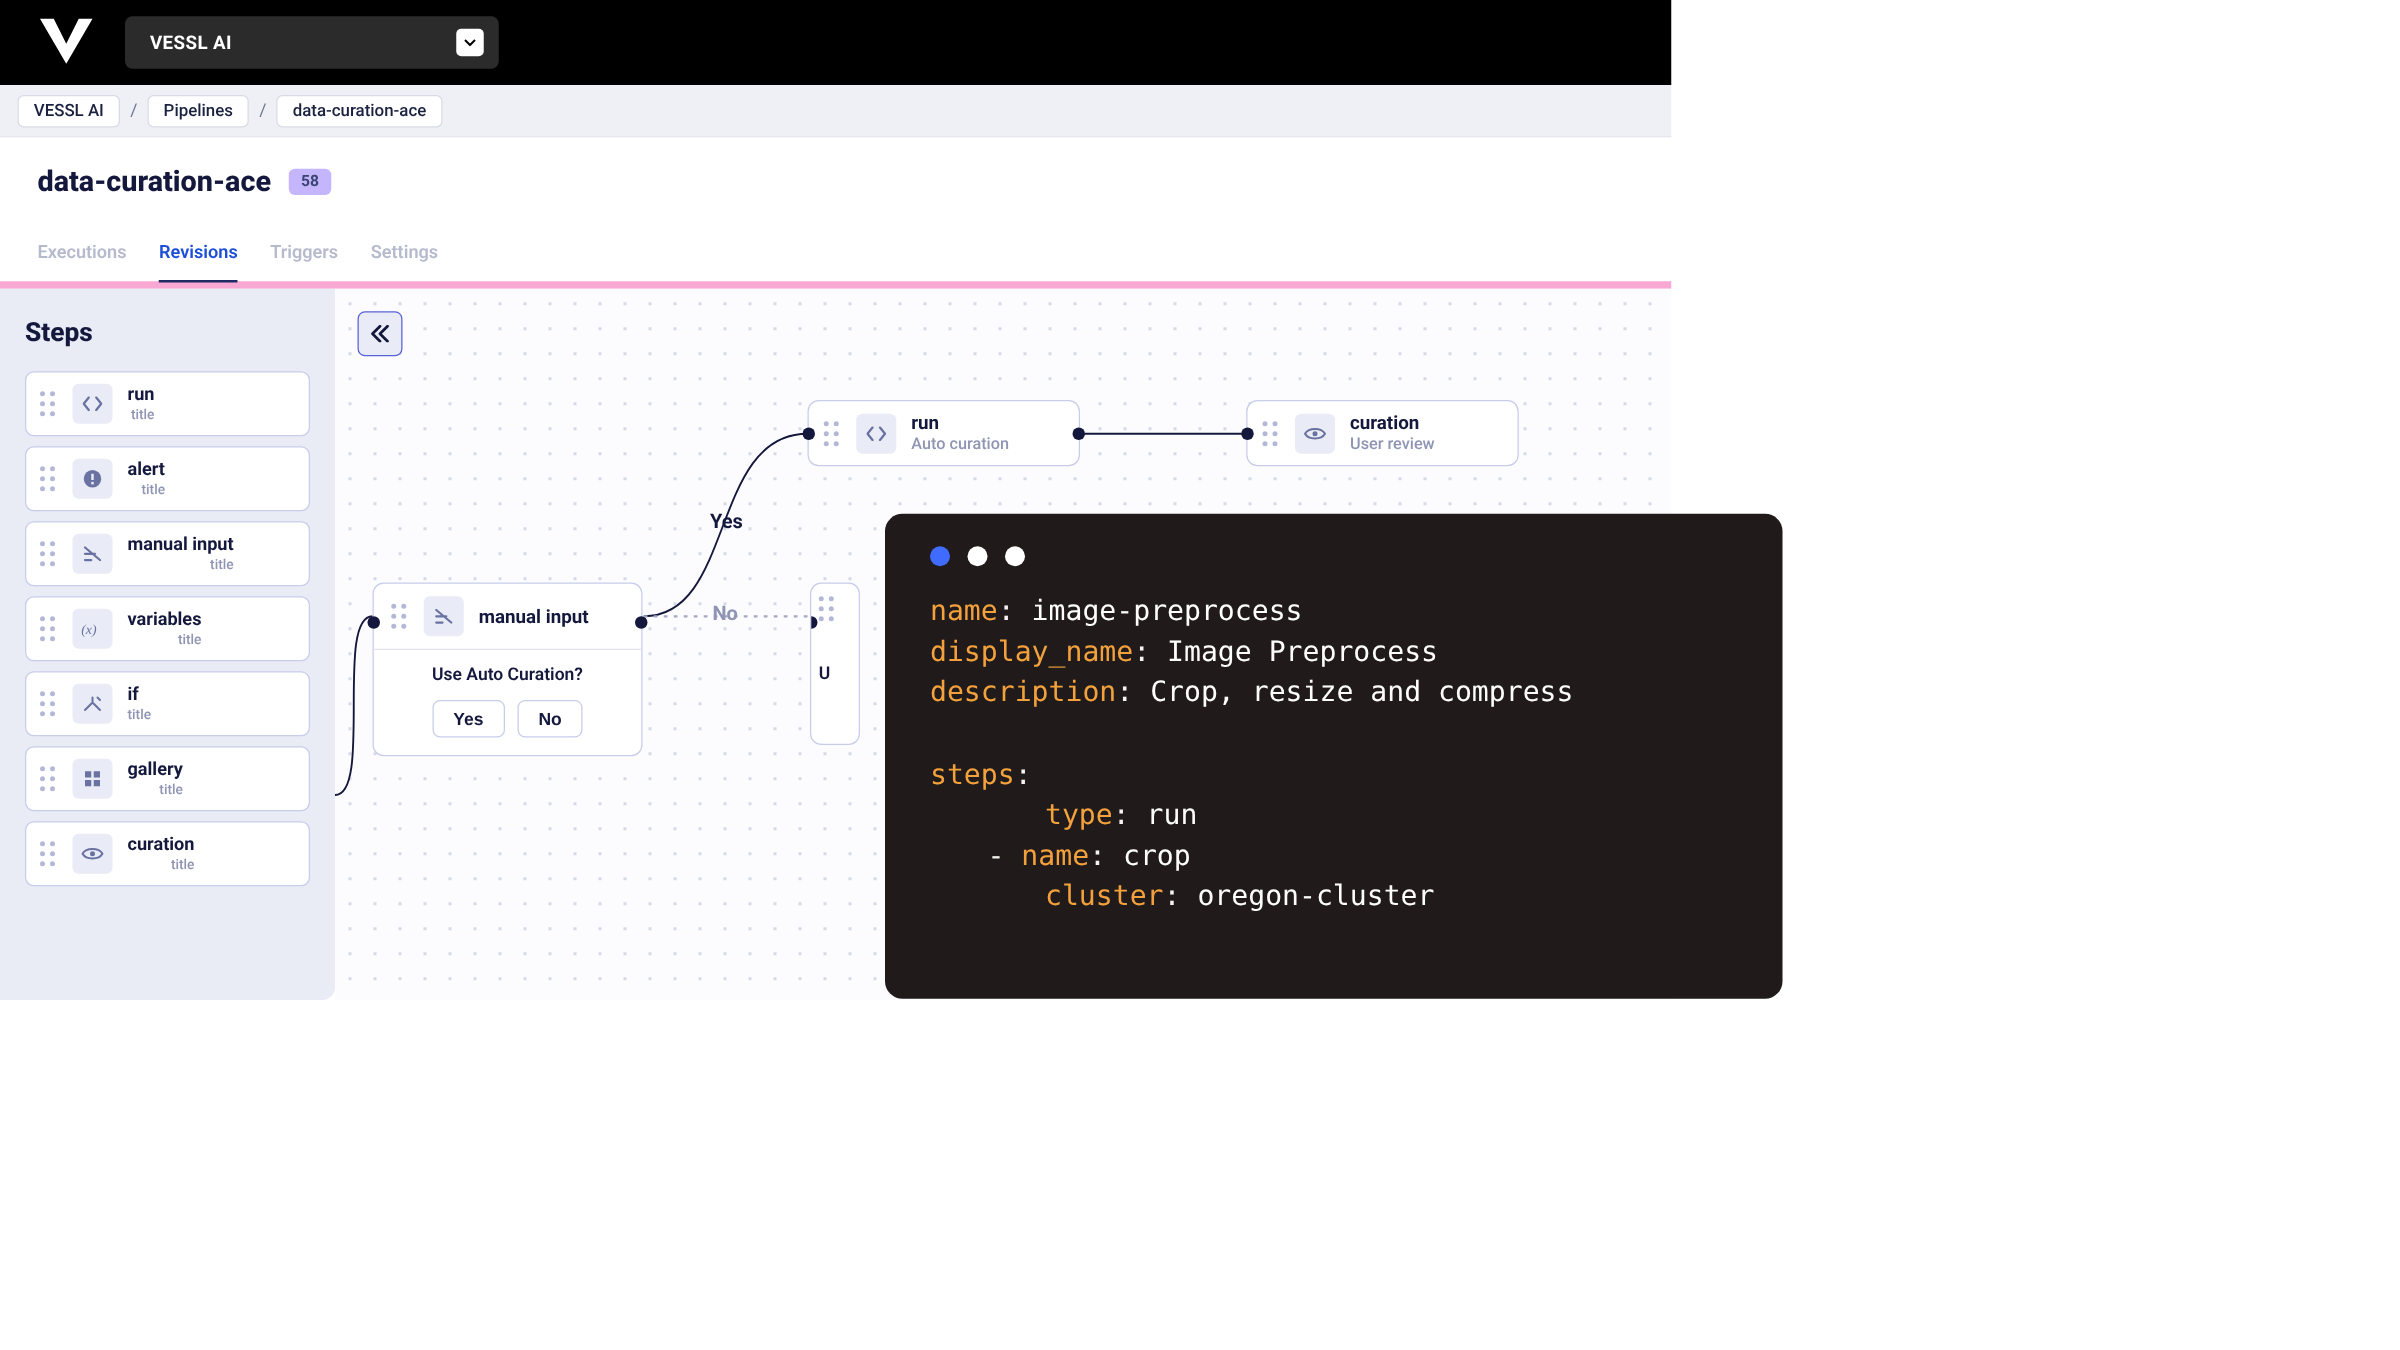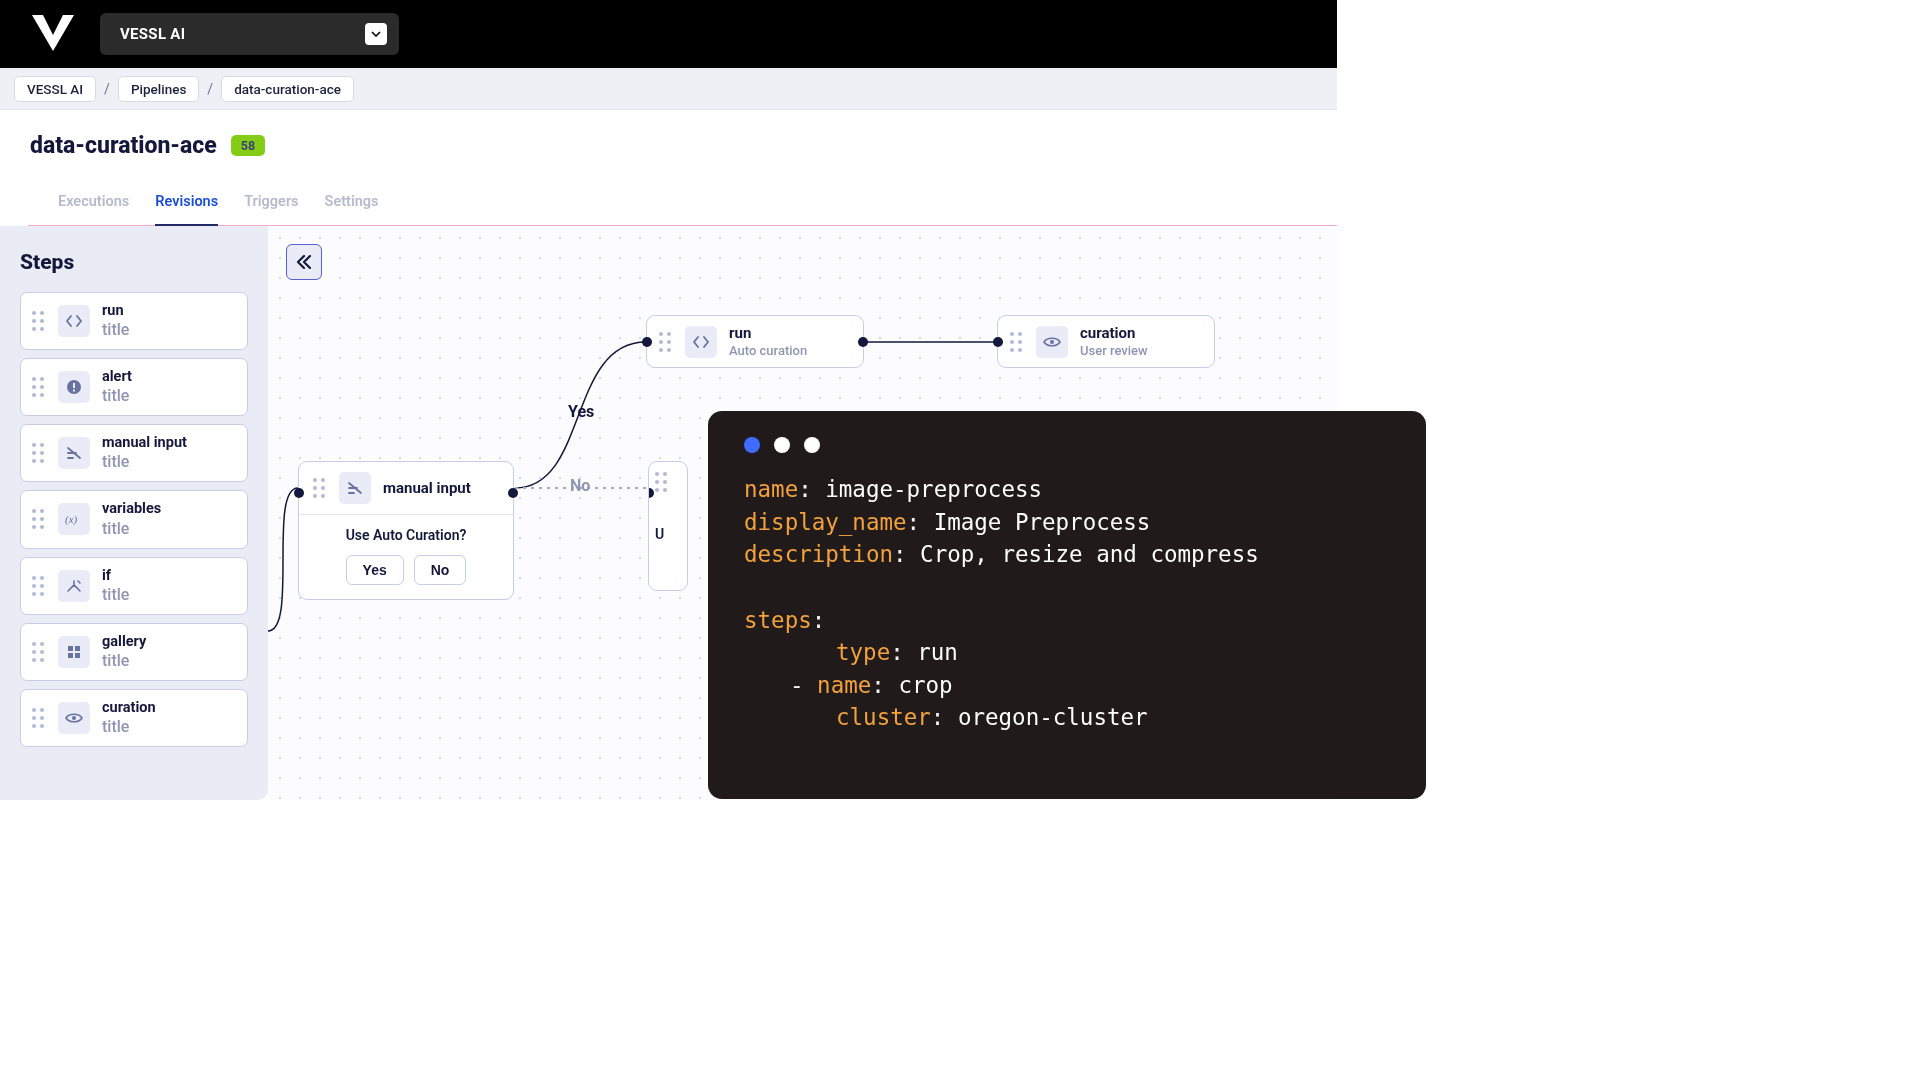--- a/index.html
+++ b/index.html
@@ -90,36 +90,35 @@
     display: flex;
     align-items: center;
     gap: 14px;
   }
   .page-title {
     font-size: 23px;
     font-weight: 800;
     color: #14183d;
   }
   .count-badge {
-    background: #84cc16;
+    background: #c4b5fd;
     color: #3b4573;
     font-size: 12.5px;
     font-weight: 700;
     padding: 3px 10px;
     border-radius: 5px;
   }
 
   
   .tabs {
     display: flex;
     gap: 26px;
     margin-top: 24px;
-    border-bottom: 1px solid #f9a8d4;
+    border-bottom: 6px solid #f9a8d4;
     padding: 0 30px;
-    margin-left: 28px;
   }
   .tab {
     font-size: 14.5px;
     font-weight: 600;
     color: #b6bacd;
     padding: 10px 0 14px 0;
     cursor: pointer;
     border-bottom: 2.5px solid transparent;
     margin-bottom: -1px;
   }
@@ -166,21 +165,21 @@
     width: 32px; height: 32px;
     background: #e9ebf6;
     border-radius: 5px;
     display: flex; align-items: center; justify-content: center;
     color: #6a72a1;
     flex-shrink: 0;
     font-size: 12px;
   }
   .step-text { display: flex; flex-direction: column; line-height: 1.25; }
   .step-name { font-size: 14.5px; font-weight: 700; color: #14183d; }
-  .step-sub { font-size: 16px; color: #8f95b3; font-weight: 500; }
+  .step-sub { font-size: 11px; color: #8f95b3; font-weight: 500; text-align: right; }
 
   
   .canvas {
     flex: 1;
     position: relative;
     background-color: #fcfcfe;
     background-image: radial-gradient(circle, #d6d9e8 1.2px, transparent 1.2px);
     background-size: 20px 20px;
     background-position: 2px 2px;
   }

